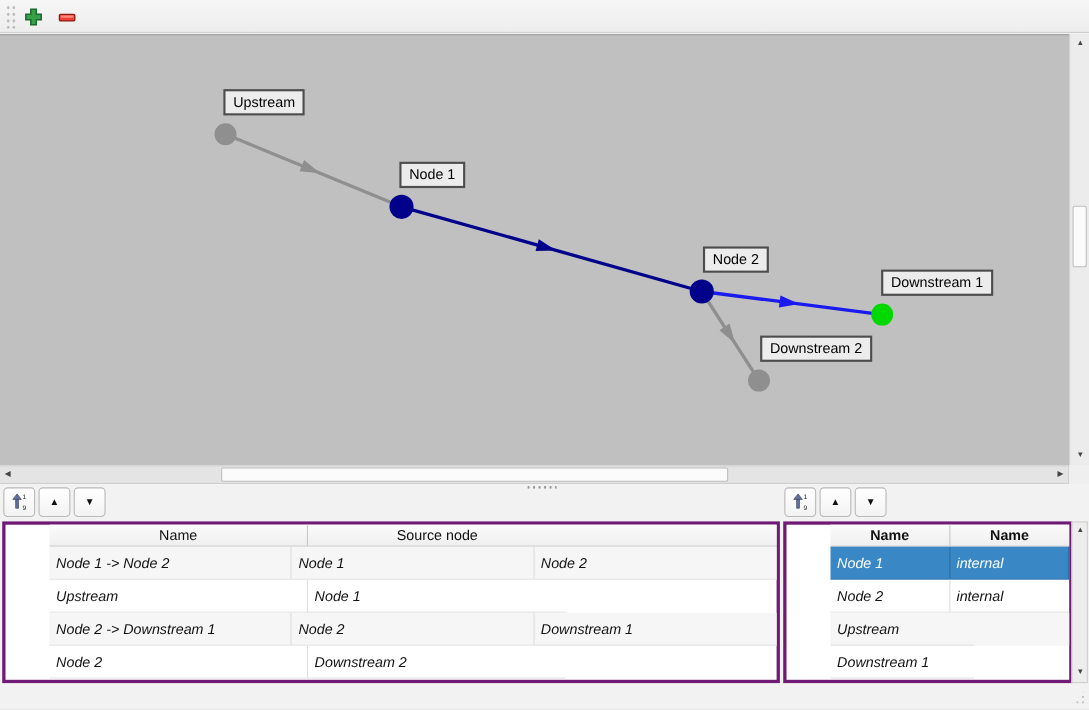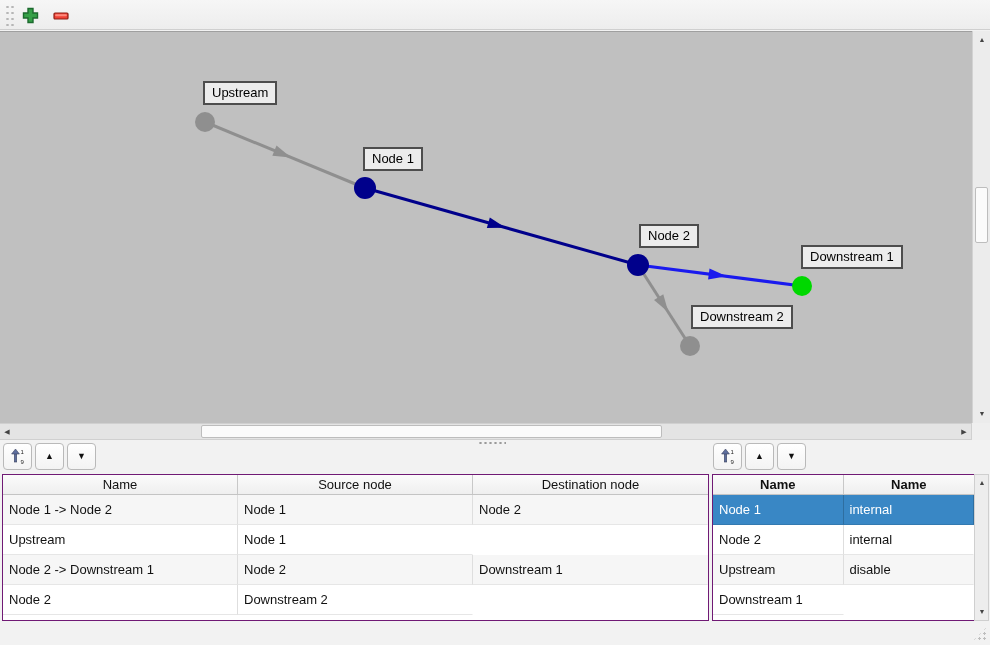--- a/index.html
+++ b/index.html
@@ -41,26 +41,26 @@
   .splitter-dots { position:absolute; left:478px; top:1px; width:28px; height:4px;
     background-image:radial-gradient(circle,#9a9a9a 1px,transparent 1.3px); background-size:5px 4px; }
 
   
   .mini-btn { position:absolute; width:29px; height:27px; background:linear-gradient(#ffffff,#f3f3f3);
     border:1px solid #b9b9b9; border-radius:4px; cursor:default; padding:0; }
   .mini-btn svg { display:block; margin:auto; }
   .tri { font-size:9px; color:#111; line-height:25px; text-align:center; }
 
   
-  .gtable { position:absolute; background:#fff; border:1px solid #701a75; font-size:13px; color:#111; }
+  .gtable { position:absolute; background:#fff; border:3px solid #701a75; font-size:13px; color:#111;padding-left:40px; }
   .gt-header { display:flex; height:20px; background:linear-gradient(#fbfbfb,#efefef);
     border-bottom:1px solid #c4c4c4; }
   .gt-header .hcell { line-height:19px; text-align:center; border-right:1px solid #c8c8c8; }
   .gt-header .hcell:last-child { border-right:none; }
-  .gt-row { display:flex; height:30px; }
+  .gt-row { display:flex; height:30px;font-style:italic; }
   .gt-row:nth-child(even) { background:#f6f6f6; }
   .gt-row .cell { line-height:29px; padding-left:6px; border-right:1px solid #dedede;
     border-bottom:1px solid #e6e6e6; white-space:nowrap; overflow:hidden; }
   .gt-row .cell:last-child { border-right:1px solid transparent; }
   .gt-row.selected, .gt-row.selected:nth-child(even) { background:var(--selection,#3987c5); color:#fff; }
   .gt-row.selected .cell { border-right-color:rgba(0,0,0,.18); border-bottom-color:rgba(0,0,0,.1); }
   #edges-table .hcell, #edges-table .cell { width:235px; }
   #nodes-table .hcell, #nodes-table .cell { width:131px; }
   #nodes-table .hcell { font-weight:bold; }
   .vscroll-table { position:absolute; left:974px; top:474px; width:15px; height:147px;
@@ -157,21 +157,20 @@
       <text x="10.5" y="15.5" font-size="6" fill="#222">9</text>
     </svg>
   </button>
   <button class="mini-btn tri" style="left:745px;top:443px"><span>▲</span></button>
   <button class="mini-btn tri" style="left:777px;top:443px"><span>▼</span></button>
 
   <div id="edges-table" class="gtable" style="left:2px;top:474px;width:707px;height:147px">
     <div class="gt-header">
       <div class="hcell">Name</div>
       <div class="hcell">Source node</div>
-      <div class="hcell">Destination node</div>
     </div>
     <div class="gt-row">
       <div class="cell">Node 1 -&gt; Node 2</div>
       <div class="cell">Node 1</div>
       <div class="cell">Node 2</div>
     </div>
     <div class="gt-row">
       <div class="cell">Upstream</div>
       <div class="cell">Node 1</div>
     </div>
@@ -194,21 +193,20 @@
     <div class="gt-row selected">
       <div class="cell">Node 1</div>
       <div class="cell">internal</div>
     </div>
     <div class="gt-row">
       <div class="cell">Node 2</div>
       <div class="cell">internal</div>
     </div>
     <div class="gt-row">
       <div class="cell">Upstream</div>
-      <div class="cell">disable</div>
     </div>
     <div class="gt-row">
       <div class="cell">Downstream 1</div>
     </div>
   </div>
 
   <div class="vscroll-table">
     <div class="sb-arrow" style="left:0;top:1px">▲</div>
     <div class="sb-arrow" style="left:0;top:130px">▼</div>
   </div>

